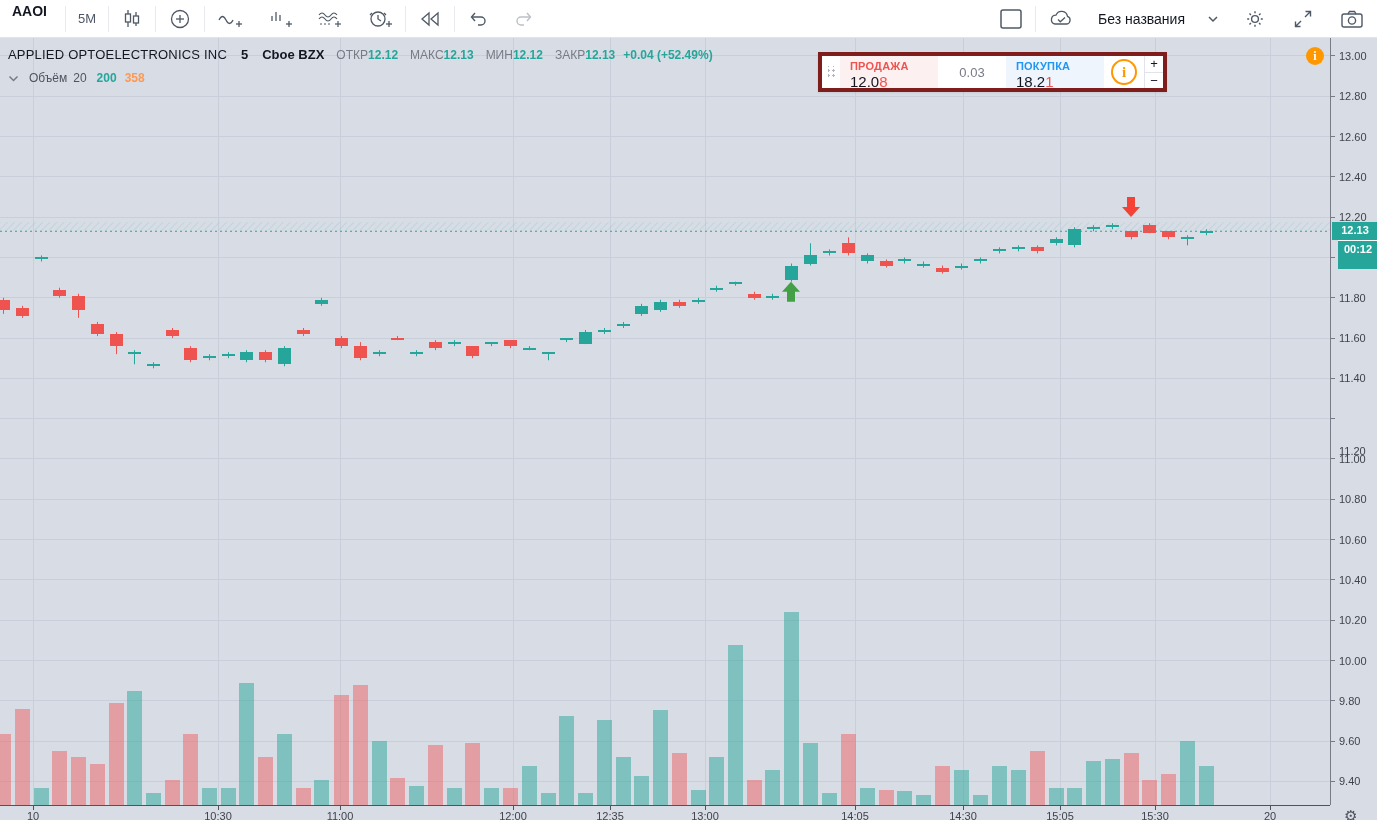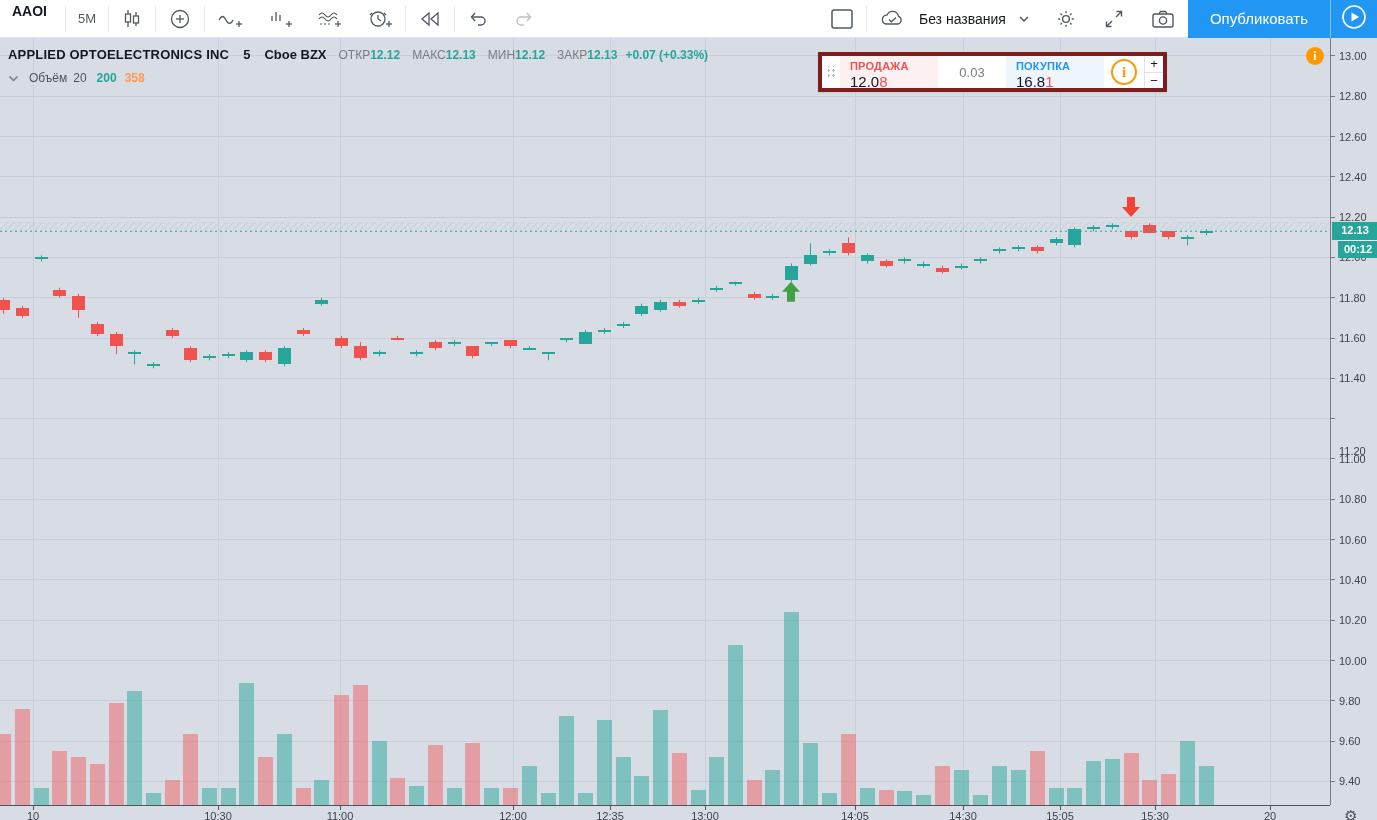--- a/index.html
+++ b/index.html
@@ -12,37 +12,37 @@
     background:#ffffff; border-bottom:1px solid #e0e3eb;
     display:flex; align-items:center; justify-content:space-between; z-index:30; }
   .tb-left, .tb-right { display:flex; align-items:center; height:100%; }
   .tb-item { display:flex; align-items:center; justify-content:center;
     height:100%; padding:0 12px; background:none; border:none; cursor:pointer;
     font-family:"Liberation Sans", sans-serif; color:#4f5966; font-size:13px; }
   .tb-item.symbol { font-weight:bold; font-size:14px; color:#131722; padding:0 18px 16px 12px; }
   .sep { width:1px; height:26px; background:#e8eaf0; }
   .tb-item svg { display:block; }
   .redo svg { opacity:.38; }
-  .layout-name { font-size:14px; color:#131722; margin:0 12px; }
+  .layout-name { font-size:14px; color:#131722; margin:0 22px; }
   .publish-group { display:flex; align-items:center; height:38px; background:#2196f3; }
   .publish { height:38px; border:none; background:#2196f3; color:#fff;
     font-family:"Liberation Sans", sans-serif;
     font-size:15px; padding:0 22px; cursor:pointer; }
   .pub-sep { width:1px; height:38px; background:rgba(255,255,255,.45); }
   .publish-play { width:46px; height:38px; border:none; background:#2196f3;
     display:flex; align-items:center; justify-content:center; cursor:pointer; }
 
   
   .chart-root { position:absolute; left:0; top:38px; width:1377px; height:782px; }
   #chart-svg { position:absolute; left:0; top:0; }
 
   
   .legend { position:absolute; left:8px; top:9px; font-size:13px; color:#131722;
     display:flex; align-items:baseline; white-space:nowrap; z-index:5; }
-  .l-title { font-weight:bold; letter-spacing:.2px; }
+  .l-title { font-weight:normal; letter-spacing:.2px; }
   .l-int, .l-exch { margin-left:14px; font-weight:bold; }
   .l-pair { margin-left:12px; font-size:12px; }
   .lk { color:#787b86; }
   .lv { color:#26a69a; font-weight:bold; }
   .l-chg { margin-left:8px; font-size:12px; color:#26a69a; font-weight:bold; }
   .vol-legend { position:absolute; left:8px; top:33px; font-size:12px; color:#50535e;
     display:flex; align-items:center; z-index:5; }
   .vol-legend .chev { margin-right:10px; display:flex; }
   .vl-name { color:#50535e; }
   .vl-len { margin-left:6px; color:#50535e; }
@@ -242,30 +242,20 @@
       </button>
       <button class="tb-item">
         <span>
             <svg width="26" height="24" viewBox="0 0 26 24" fill="none" stroke="#4f5966" stroke-width="1.4">
               <rect x="3" y="7" width="20" height="13" rx="2"></rect>
               <path d="M9 7 l1.5 -2.5 h5 L17 7"></path>
               <circle cx="13" cy="13.5" r="3.6"></circle>
             </svg>
           </span>
       </button>
-      <div class="publish-group">
-        <button class="publish">Опубликовать</button>
-        <div class="pub-sep"></div>
-        <button class="publish-play">
-          <span><svg width="28" height="28" viewBox="0 0 28 28">
-                <circle cx="14" cy="14" r="11" fill="none" stroke="#fff" stroke-width="1.6"></circle>
-                <path d="M11.5 9.5 L19 14 L11.5 18.5 Z" fill="#fff"></path>
-              </svg></span>
-        </button>
-      </div>
     </div>
   </header>
 
   <div class="chart-root">
     <svg id="chart-svg" width="1330" height="782" viewBox="0 0 1330 782">
         <defs>
           <pattern id="hatch" width="5" height="5" patternUnits="userSpaceOnUse" patternTransform="rotate(45)">
             <line x1="0" y1="0" x2="0" y2="5" stroke="#26a69a" stroke-width="1.2"></line>
           </pattern>
         </defs>
@@ -501,21 +491,21 @@
       </svg>
 
     <div class="legend">
       <span class="l-title">APPLIED OPTOELECTRONICS INC</span>
       <span class="l-int">5</span>
       <span class="l-exch">Cboe BZX</span>
       <span class="l-pair"><span class="lk">ОТКР</span><span class="lv">12.12</span></span>
       <span class="l-pair"><span class="lk">МАКС</span><span class="lv">12.13</span></span>
       <span class="l-pair"><span class="lk">МИН</span><span class="lv">12.12</span></span>
       <span class="l-pair"><span class="lk">ЗАКР</span><span class="lv">12.13</span></span>
-      <span class="l-chg">+0.07 (+0.33%)</span>
+      <span class="l-chg">+0.04 (+52.49%)</span>
     </div>
 
     <div class="vol-legend">
       <span class="chev">
           <svg width="11" height="7" viewBox="0 0 11 7" fill="none" stroke="#787b86" stroke-width="1.5">
             <path d="M1.5 1.5 L5.5 5.5 L9.5 1.5"></path>
           </svg>
         </span>
       <span class="vl-name">Объём</span>
       <span class="vl-len">20</span>
@@ -525,21 +515,21 @@
 
     <div class="order-widget">
       <div class="ow-handle"></div>
       <div class="ow-sell">
         <div class="ow-label sell">ПРОДАЖА</div>
         <div class="ow-price"><span>12.0</span><span class="last">8</span></div>
       </div>
       <div class="ow-spread">0.03</div>
       <div class="ow-buy">
         <div class="ow-label buy">ПОКУПКА</div>
-        <div class="ow-price"><span>16.8</span><span class="last">1</span></div>
+        <div class="ow-price"><span>18.2</span><span class="last">1</span></div>
       </div>
       <div class="ow-info">
         <span class="ring">i</span>
       </div>
       <div class="ow-pm">
         <button>+</button>
         <button>−</button>
       </div>
     </div>
 
@@ -578,21 +568,21 @@
         <div class="p-tick" style="top: 576.203px;">10.20</div>
         <div class="p-dash" style="top: 622.007px;"></div>
         <div class="p-tick" style="top: 616.507px;">10.00</div>
         <div class="p-dash" style="top: 662.312px;"></div>
         <div class="p-tick" style="top: 656.812px;">9.80</div>
         <div class="p-dash" style="top: 702.617px;"></div>
         <div class="p-tick" style="top: 697.117px;">9.60</div>
         <div class="p-dash" style="top: 742.922px;"></div>
         <div class="p-tick" style="top: 737.422px;">9.40</div>
         <div class="p-cur" style="top: 184.261px; height: 18px;">12.13</div>
-        <div class="p-count" style="top: 202.261px; height: 18px;">00:12</div>
+        <div class="p-count" style="top: 202.261px; height: 29px;">00:12</div>
       </div>
     <div id="time-axis">
         <div class="t-dash" style="left: 33px;"></div>
         <div class="t-tick" style="left: 33px;">10</div>
         <div class="t-dash" style="left: 218px;"></div>
         <div class="t-tick" style="left: 218px;">10:30</div>
         <div class="t-dash" style="left: 340px;"></div>
         <div class="t-tick" style="left: 340px;">11:00</div>
         <div class="t-dash" style="left: 513px;"></div>
         <div class="t-tick" style="left: 513px;">12:00</div>

